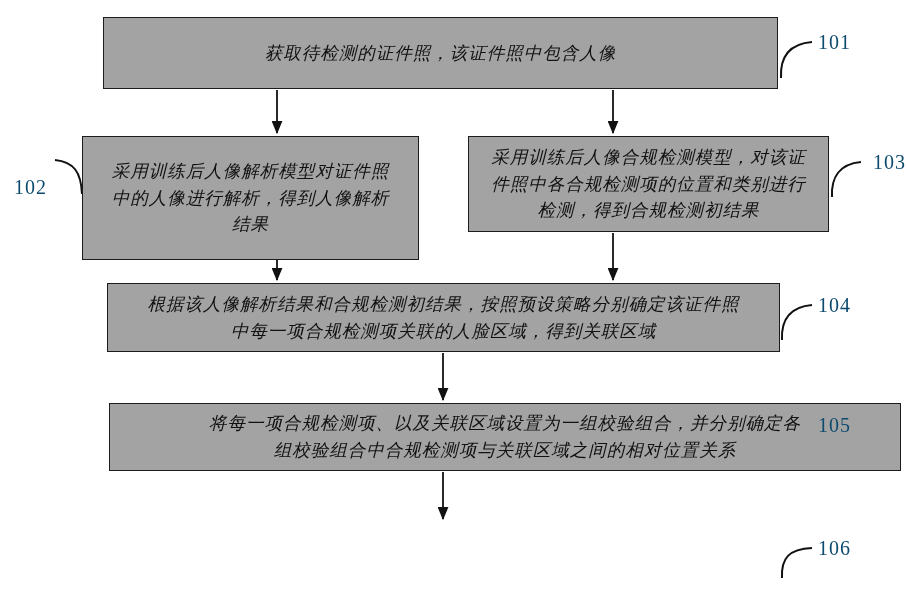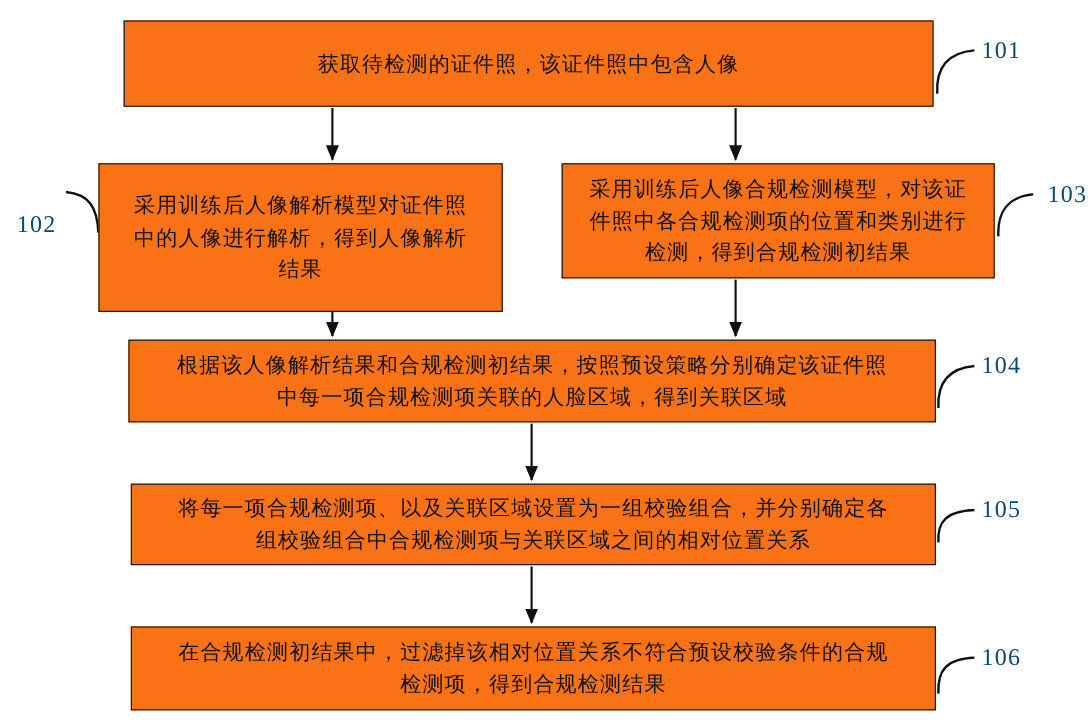--- a/index.html
+++ b/index.html
@@ -19,46 +19,47 @@
     position: absolute;
     left: 0;
     top: 0;
     width: 907px;
     height: 604px;
   }
   .flow-box {
     position: absolute;
     box-sizing: border-box;
     border: 1.6px solid #1c1c1c;
-    background: #f97316;
+    background: #a3a3a3;
     display: flex;
     align-items: center;
     justify-content: center;
     text-align: center;
     padding: 2px 8px;
+    font-style: italic;
   }
   .flow-box .box-text {
     white-space: pre-line;
     font-size: 17.5px;
     line-height: 1.52;
     letter-spacing: 1px;
     color: #111111;
   }
   .ref-label {
     position: absolute;
     font-size: 20px;
     letter-spacing: 1px;
     color: #0c4a6e;
   }
   
   #box-101 { left: 103px; top: 17px;  width: 675px; height: 72px; }
   #box-102 { left: 82px;  top: 136px; width: 337px; height: 124px; }
   #box-103 { left: 468px; top: 136px; width: 361px; height: 96px; }
   #box-104 { left: 107px; top: 283px; width: 673px; height: 69px; }
-  #box-105 { left: 109px; top: 403px; width: 671px; height: 68px; }
+  #box-105 { left: 109px; top: 403px; width: 792px; height: 68px; }
   #box-106 { left: 109px; top: 522px; width: 671px; height: 70px; }
   
   #ref-101 { left: 818px; top: 31px;  }
   #ref-102 { left: 14px;  top: 148px; margin-top: 28px; }
   #ref-103 { left: 861px; top: 151px; margin-left: 12px; }
   #ref-104 { left: 818px; top: 294px; }
   #ref-105 { left: 818px; top: 414px; }
   #ref-106 { left: 818px; top: 537px; }
 </style>
 </head>
@@ -102,24 +103,20 @@
 检测，得到合规检测初结果</span>
   </div>
   <div class="flow-box" id="box-104">
     <span class="box-text">根据该人像解析结果和合规检测初结果，按照预设策略分别确定该证件照
 中每一项合规检测项关联的人脸区域，得到关联区域</span>
   </div>
   <div class="flow-box" id="box-105">
     <span class="box-text">将每一项合规检测项、以及关联区域设置为一组校验组合，并分别确定各
 组校验组合中合规检测项与关联区域之间的相对位置关系</span>
   </div>
-  <div class="flow-box" id="box-106">
-    <span class="box-text">在合规检测初结果中，过滤掉该相对位置关系不符合预设校验条件的合规
-检测项，得到合规检测结果</span>
-  </div>
 
   <div class="ref-label" id="ref-101">101</div>
   <div class="ref-label" id="ref-102">102</div>
   <div class="ref-label" id="ref-103">103</div>
   <div class="ref-label" id="ref-104">104</div>
   <div class="ref-label" id="ref-105">105</div>
   <div class="ref-label" id="ref-106">106</div>
 
 </div>
 

